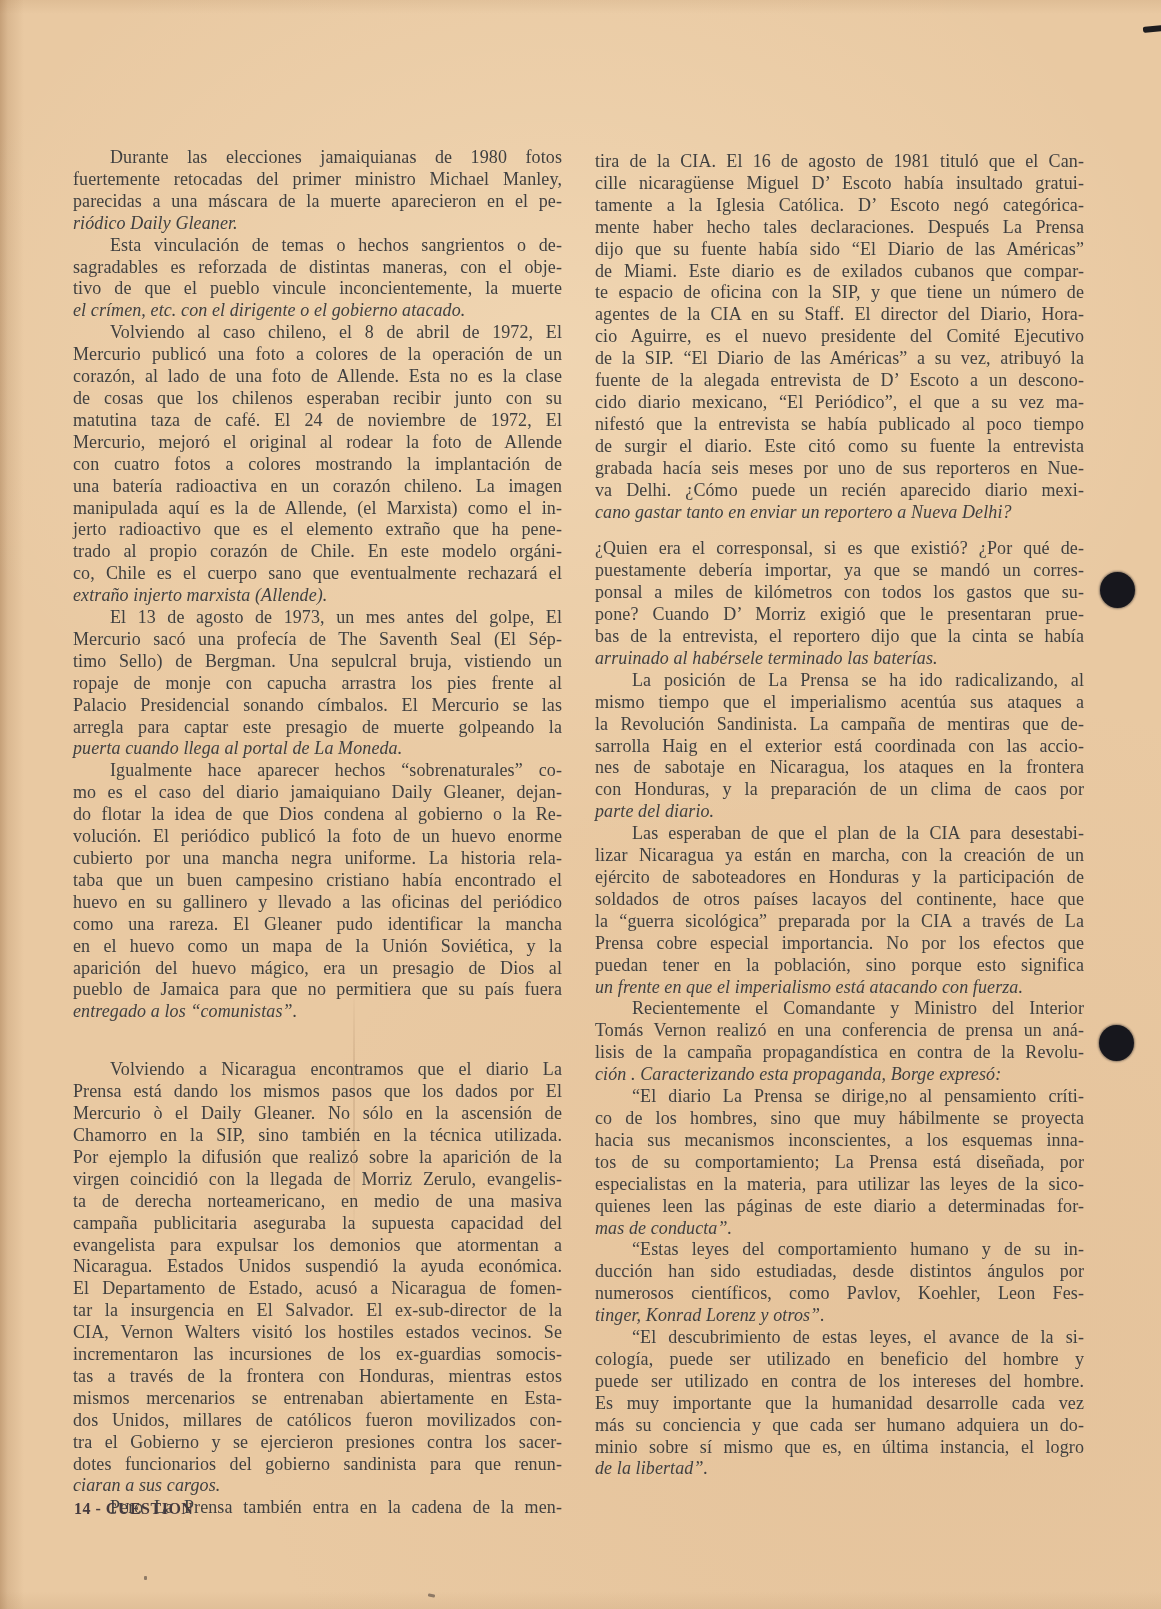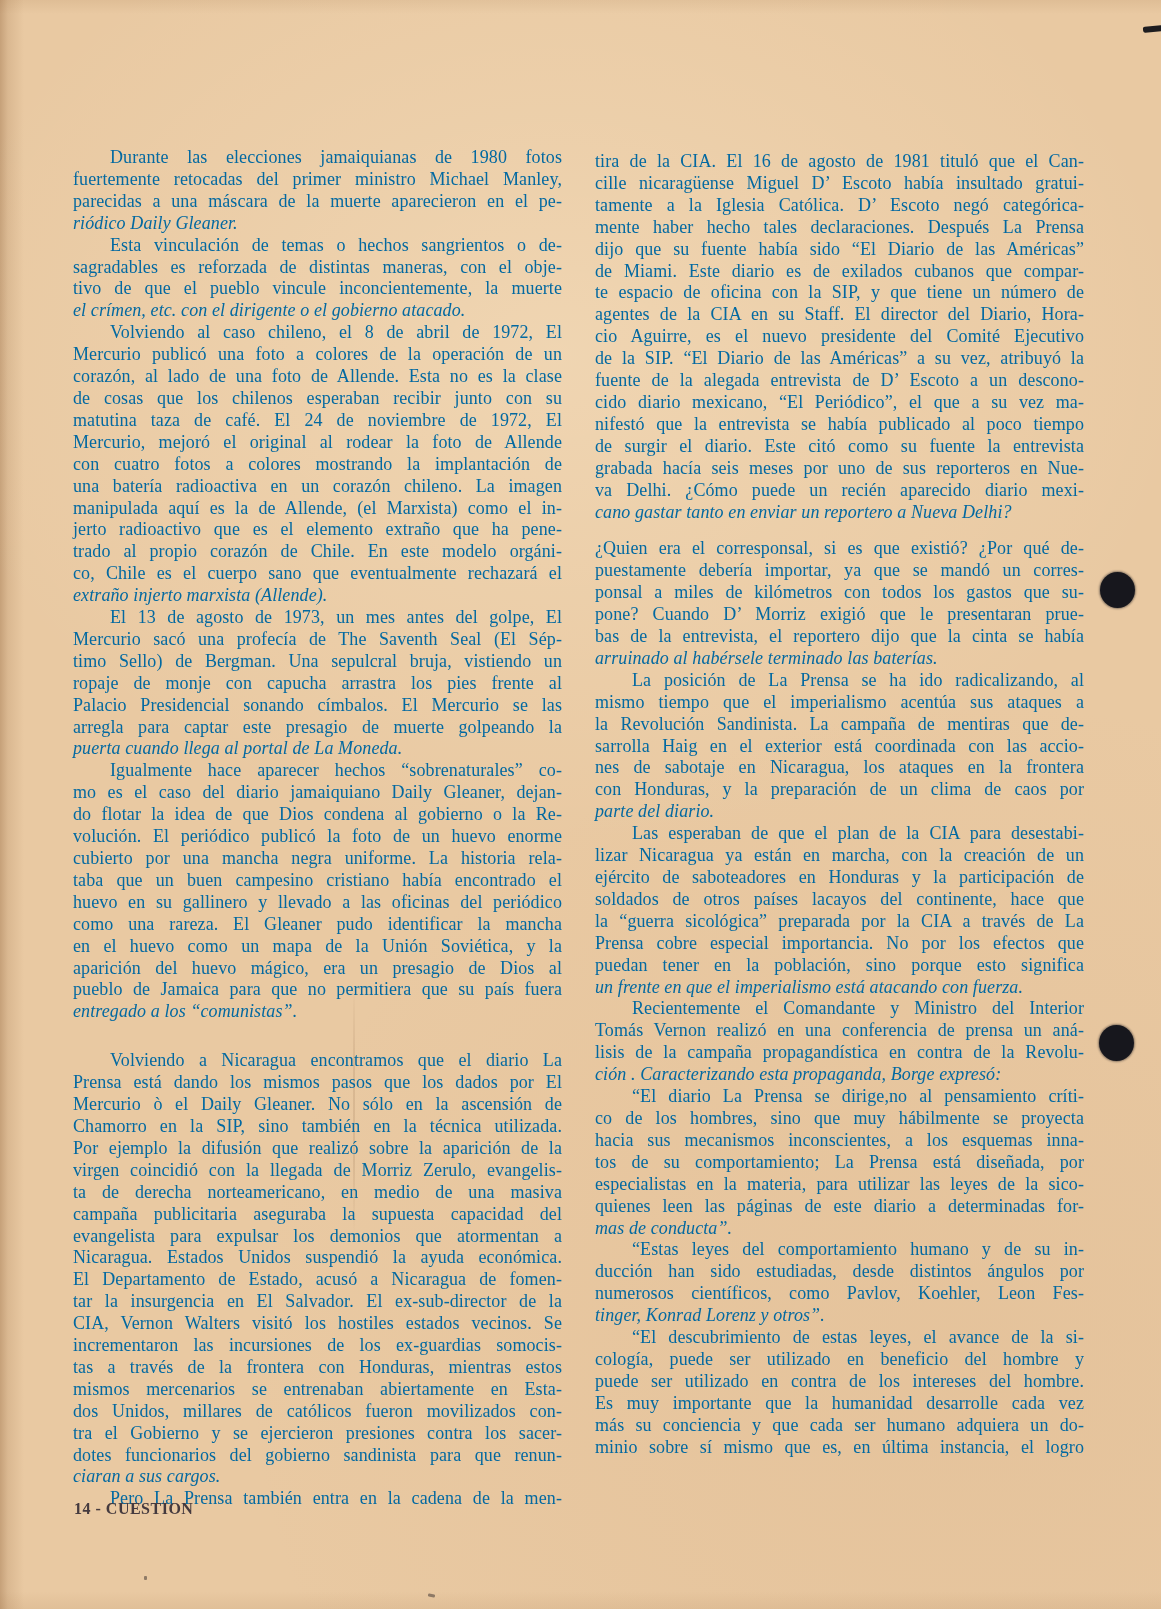--- a/index.html
+++ b/index.html
@@ -18,21 +18,21 @@
       linear-gradient(180deg, rgba(150,105,60,0.12) 0px, rgba(150,105,60,0) 14px),
       linear-gradient(0deg, rgba(150,105,60,0.10) 0px, rgba(150,105,60,0) 18px);
     pointer-events:none;
   }
   .crease{
     position:absolute;left:353px;top:985px;width:2px;height:250px;
     background:linear-gradient(180deg, rgba(120,82,50,0) 0%, rgba(120,82,50,0.14) 30%, rgba(120,82,50,0.14) 70%, rgba(120,82,50,0) 100%);
   }
   .column{
     position:absolute;width:489px;
-    color:#0369a1;
+    color:#404040;
     font-size:18px;line-height:21.9px;
   }
   #col-left{left:73px;top:147px;}
   #col-right{left:595px;top:151px;}
   .para{margin:0;}
   .line{
     text-align:justify;
     -moz-text-align-last:justify;
     text-align-last:justify;
     white-space:normal;
@@ -110,21 +110,21 @@
       <div class="line">volución. El periódico publicó la foto de un huevo enorme</div>
       <div class="line">cubierto por una mancha negra uniforme. La historia rela-</div>
       <div class="line">taba que un buen campesino cristiano había encontrado el</div>
       <div class="line">huevo en su gallinero y llevado a las oficinas del periódico</div>
       <div class="line">como una rareza. El Gleaner pudo identificar la mancha</div>
       <div class="line">en el huevo como un mapa de la Unión Soviética, y la</div>
       <div class="line">aparición del huevo mágico, era un presagio de Dios al</div>
       <div class="line">pueblo de Jamaica para que no permitiera que su país fuera</div>
       <div class="line end">entregado a los “comunistas”.</div>
     </div>
-    <div class="para" style="margin-top: 27px;">
+    <div class="para" style="margin-top: 36px;">
       <div class="line ind">Volviendo a Nicaragua encontramos que el diario La</div>
       <div class="line">Prensa está dando los mismos pasos que los dados por El</div>
       <div class="line">Mercurio ò el Daily Gleaner. No sólo en la ascensión de</div>
       <div class="line">Chamorro en la SIP, sino también en la técnica utilizada.</div>
       <div class="line">Por ejemplo la difusión que realizó sobre la aparición de la</div>
       <div class="line">virgen coincidió con la llegada de Morriz Zerulo, evangelis-</div>
       <div class="line">ta de derecha norteamericano, en medio de una masiva</div>
       <div class="line">campaña publicitaria aseguraba la supuesta capacidad del</div>
       <div class="line">evangelista para expulsar los demonios que atormentan a</div>
       <div class="line">Nicaragua. Estados Unidos suspendió la ayuda económica.</div>
@@ -211,20 +211,21 @@
       <div class="line">numerosos científicos, como Pavlov, Koehler, Leon Fes-</div>
       <div class="line end">tinger, Konrad Lorenz y otros”.</div>
     </div>
     <div class="para">
       <div class="line ind">“El descubrimiento de estas leyes, el avance de la si-</div>
       <div class="line">cología, puede ser utilizado en beneficio del hombre y</div>
       <div class="line">puede ser utilizado en contra de los intereses del hombre.</div>
       <div class="line">Es muy importante que la humanidad desarrolle cada vez</div>
       <div class="line">más su conciencia y que cada ser humano adquiera un do-</div>
       <div class="line">minio sobre sí mismo que es, en última instancia, el logro</div>
+      <div class="line end">de la libertad”.</div>
     </div>
   </div>
 
 <div class="footer">14 - CUESTION</div>
 
 <div class="corner-dash"></div>
 <div class="hole" id="hole-top"></div>
 <div class="hole" id="hole-bottom"></div>
 <div class="speck" id="speck-1"></div>
 <div class="speck" id="speck-2"></div>

